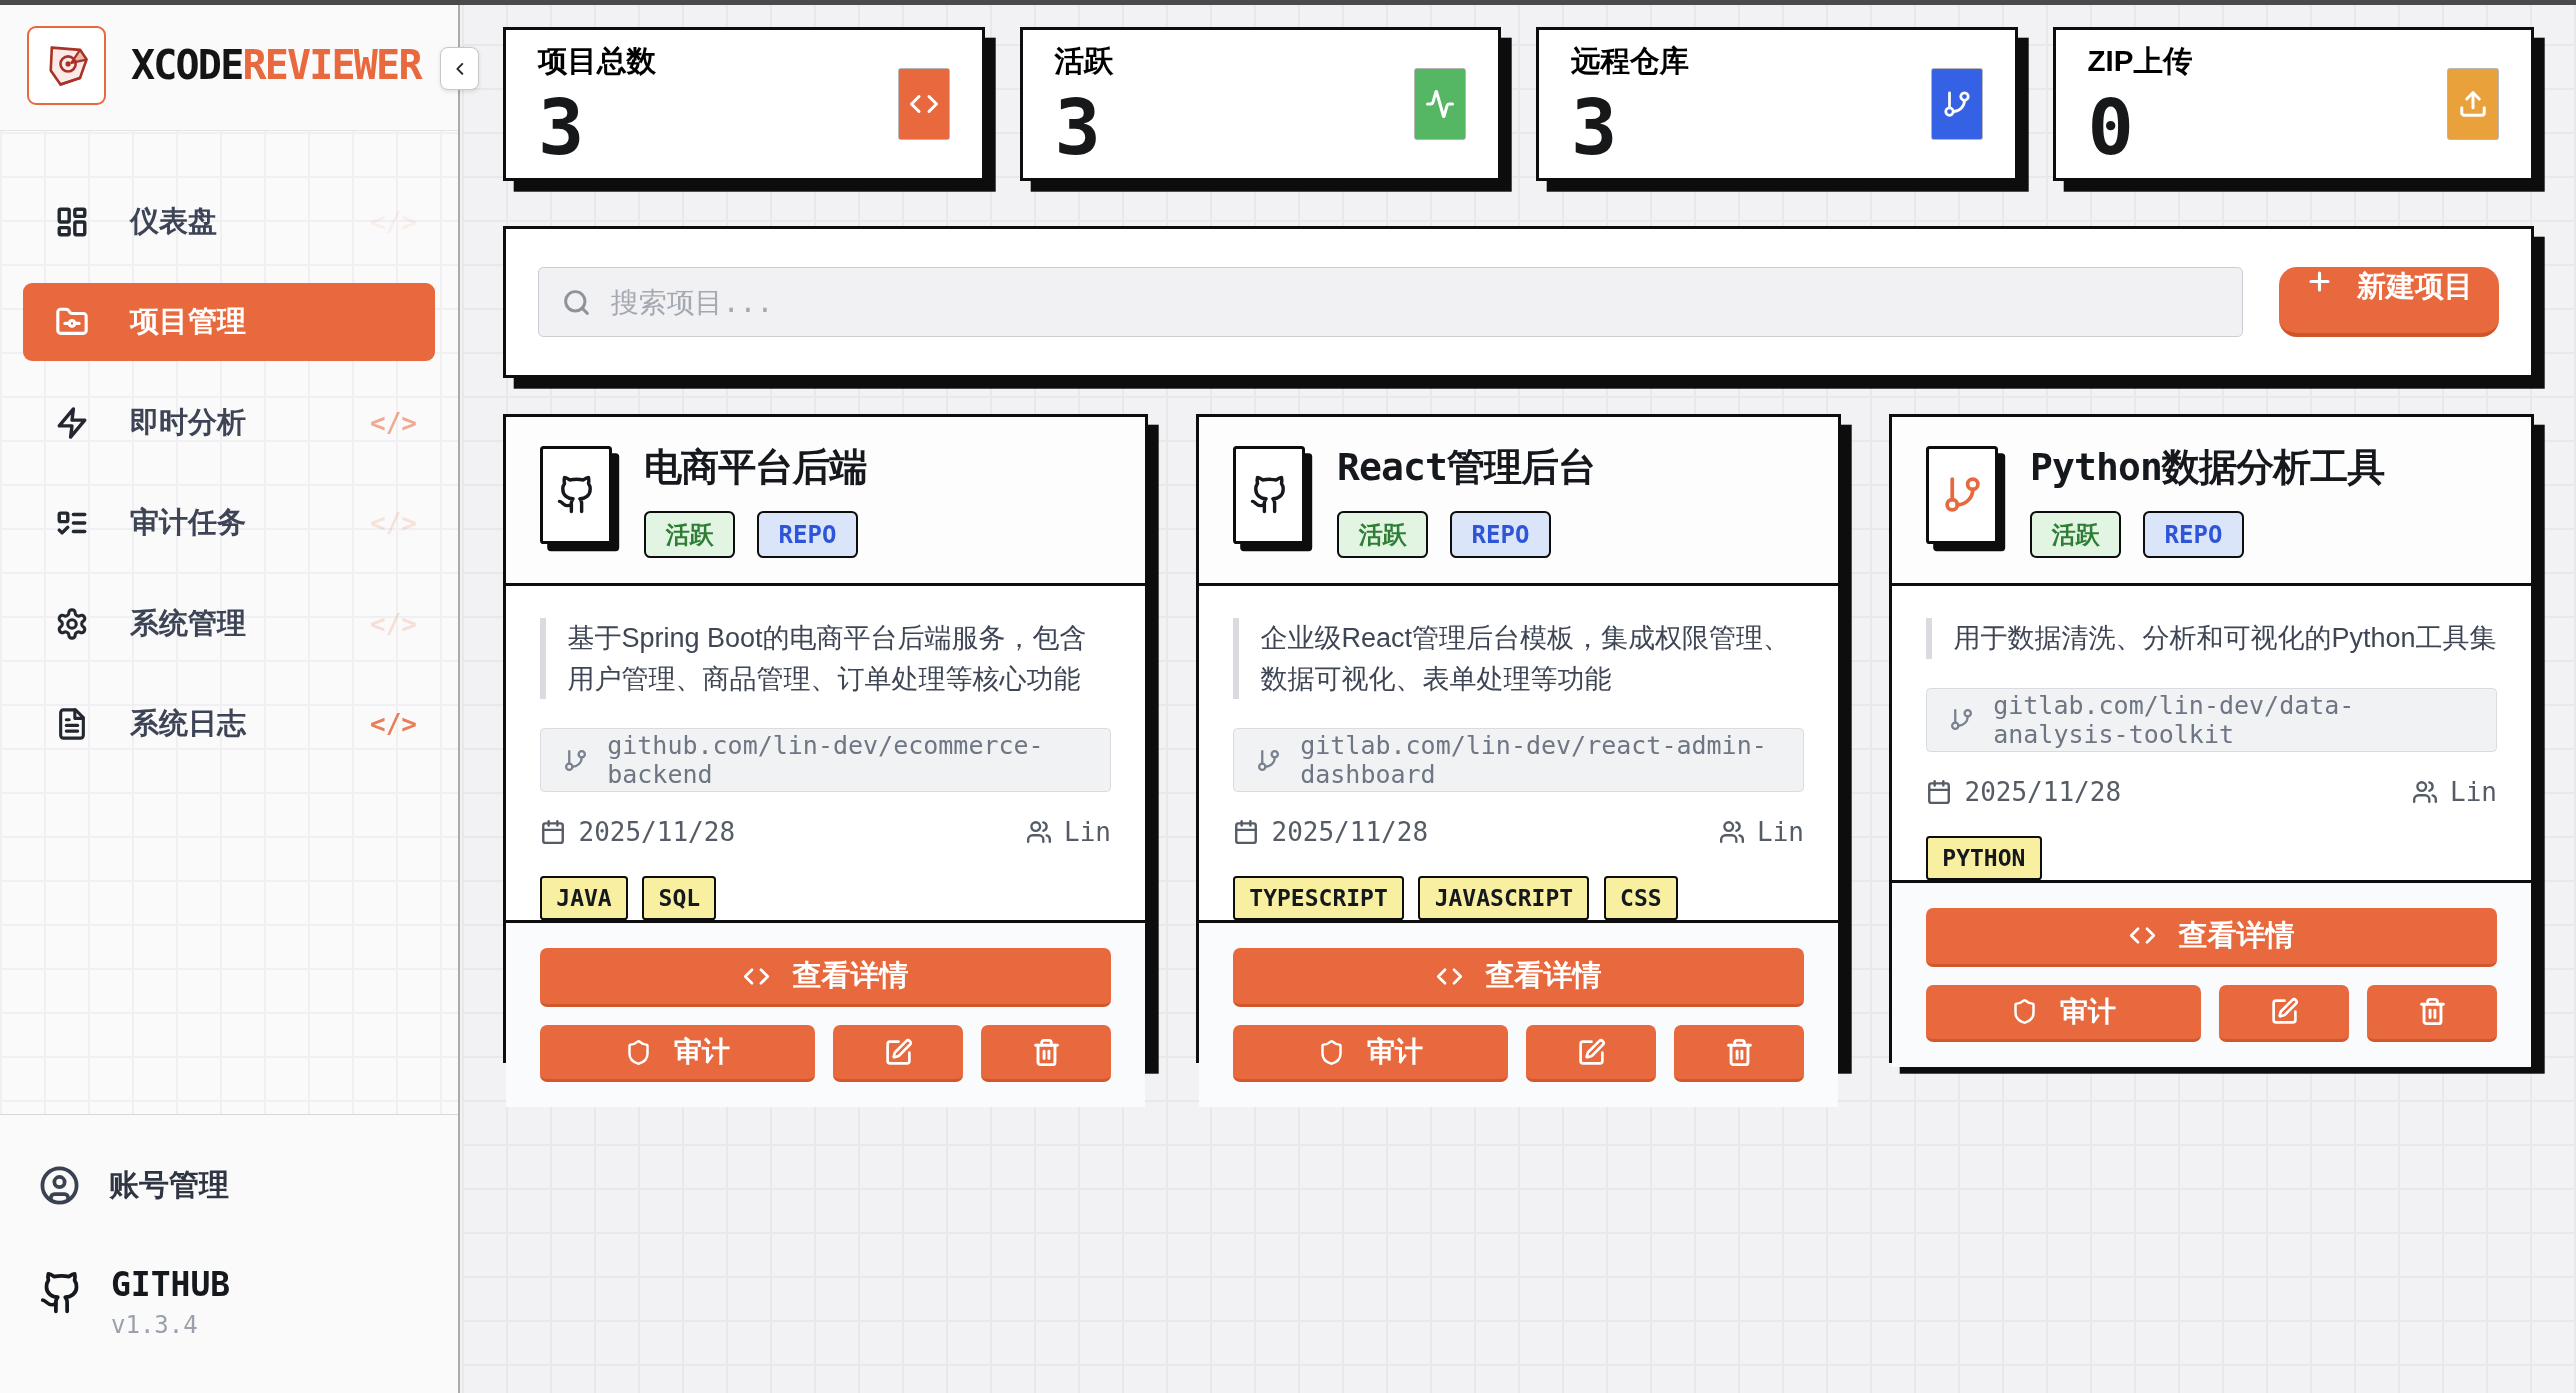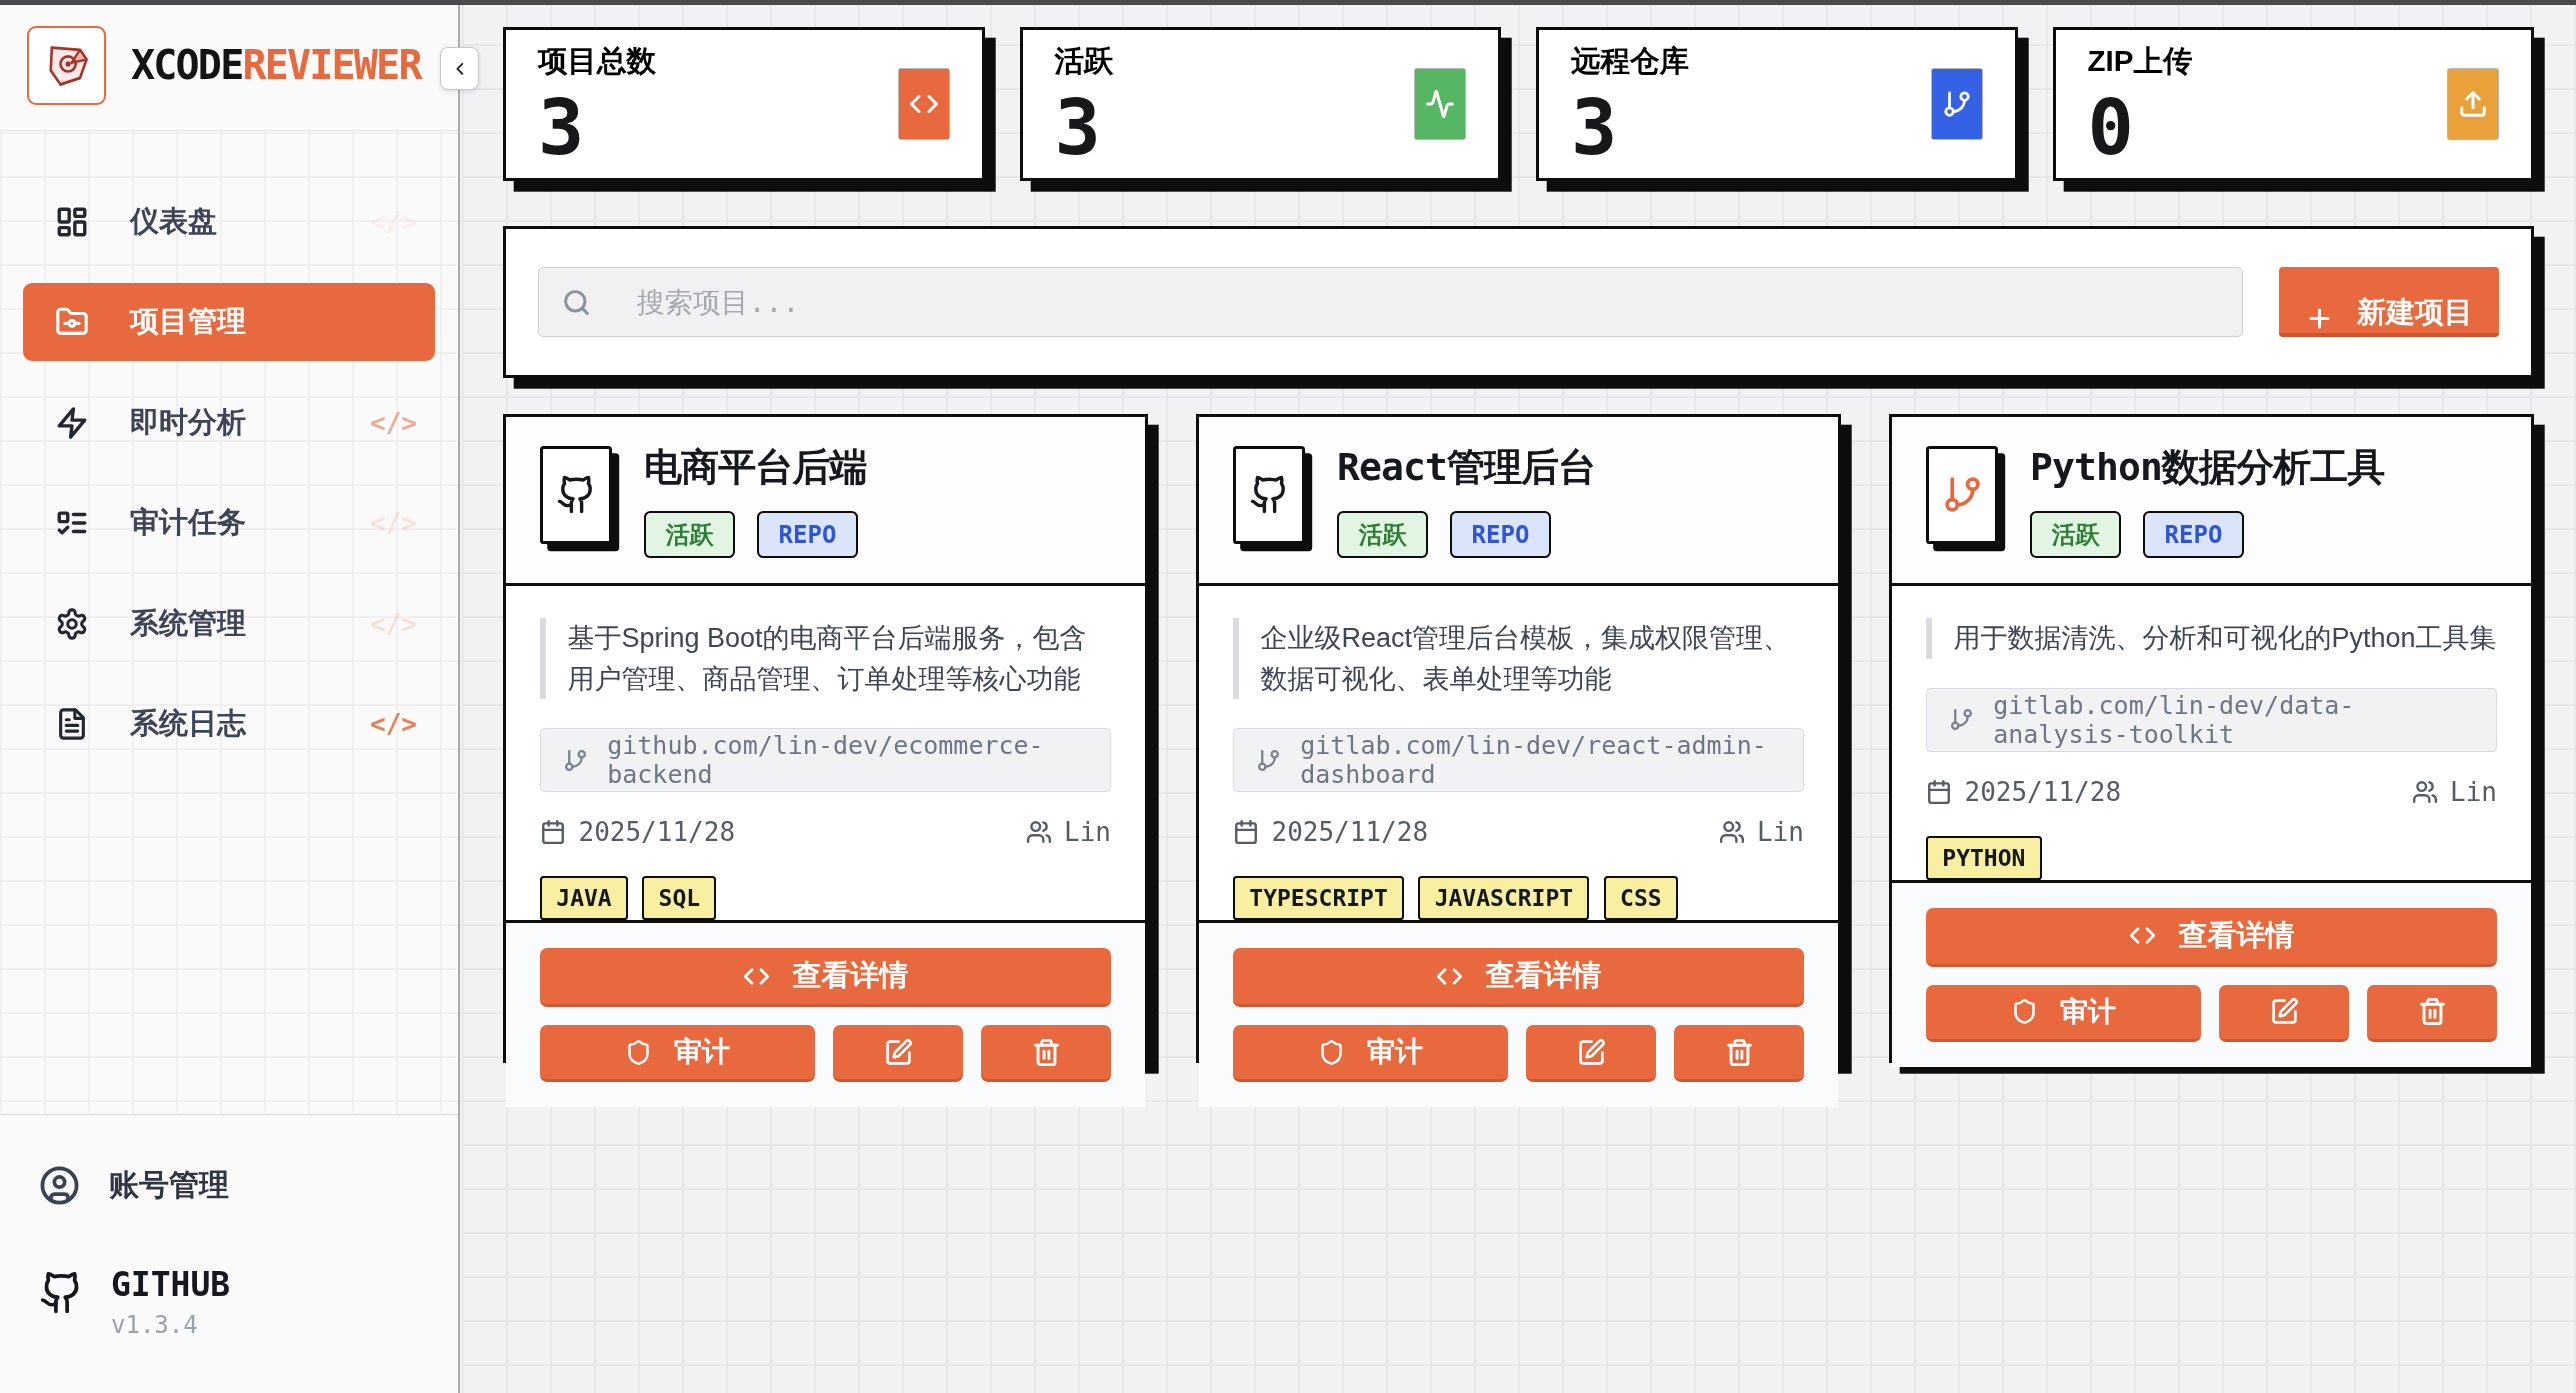--- a/index.html
+++ b/index.html
@@ -96,26 +96,26 @@
     margin-top:45px; background:#fff; border:3.6px solid #0d0d0d; box-shadow:10.7px 10.7px 0 #0d0d0d;
     padding:38px 32px; display:flex; align-items:center; gap:36px;
   }
   .search-box {
     flex:1; height:70px; background:#f1f1f3; border:1.8px solid #cbcdd2; border-radius:5.4px;
     display:flex; align-items:center; gap:19.7px; padding:0 23px;
   }
   .search-box .s-ic { width:29px; height:29px; color:#8d939c; flex:none; display:grid; place-items:center; }
   .search-box input {
     flex:1; border:none; background:transparent; outline:none;
-    font-family:"DejaVu Sans Mono", monospace; font-size:28px; color:#333;margin-left:26px;
+    font-family:"DejaVu Sans Mono", monospace; font-size:28px; color:#333;
   }
   .search-box input::placeholder { color:#a4a9b1; }
   .new-project-btn {
     width:220px; height:70px; background:#e8693d; border:none; border-bottom:4.5px solid #cf5429;
-    border-radius:4px; color:#fff; display:flex; align-items:flex-end; justify-content:center; gap:23px;
+    border-radius:18px; color:#fff; display:flex; align-items:flex-start; justify-content:center; gap:23px;
     font-family:"Liberation Sans", sans-serif; font-size:29px; font-weight:bold; cursor:pointer; flex:none;
   }
 
   
   .projects { margin-top:36px; display:grid; grid-template-columns:repeat(3,1fr); gap:48px; }
   .project-card {
     background:#fff; border:3.6px solid #0d0d0d; box-shadow:10.7px 10.7px 0 #0d0d0d;
     height:649px; display:flex; flex-direction:column;
   }
   .pc-header { padding:25px 34px; display:flex; gap:32px; align-items:flex-start; border-bottom:3.6px solid #0d0d0d; background:#fdfdfe; }

